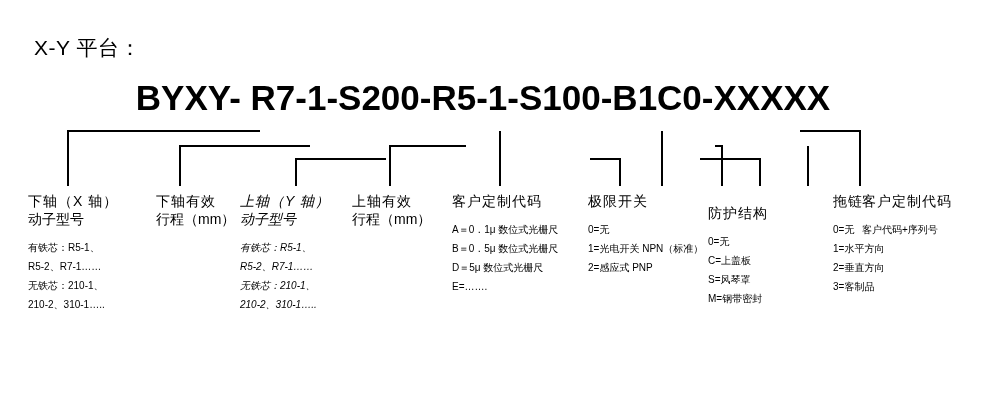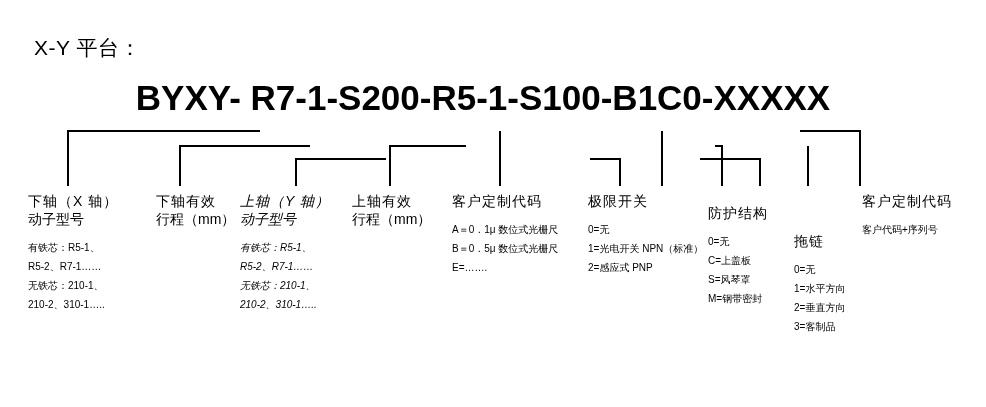--- a/index.html
+++ b/index.html
@@ -133,20 +133,21 @@
     </div>
   </div>
 
   <div class="col" style="left:452px;">
     <div class="hdr">
       <div class="sp">客户定制代码</div>
     </div>
     <div class="opts">
       <div>A＝0．1μ 数位式光栅尺</div>
       <div>B＝0．5μ 数位式光栅尺</div>
+      <div>D＝5μ 数位式光栅尺</div>
       <div>E=…….</div>
     </div>
   </div>
 
   <div class="col" style="left:588px;">
     <div class="hdr">
       <div class="sp">极限开关</div>
     </div>
     <div class="opts">
       <div>0=无</div>
@@ -160,21 +161,21 @@
       <div class="sp">防护结构</div>
     </div>
     <div class="opts">
       <div>0=无</div>
       <div>C=上盖板</div>
       <div>S=风琴罩</div>
       <div>M=钢带密封</div>
     </div>
   </div>
 
-  <div class="col" style="left:794px;margin-top:40px;">
+  <div class="col" style="left:833px;">
     <div class="hdr">
       <div class="sp">拖链</div>
     </div>
     <div class="opts">
       <div>0=无</div>
       <div>1=水平方向</div>
       <div>2=垂直方向</div>
       <div>3=客制品</div>
     </div>
   </div>

